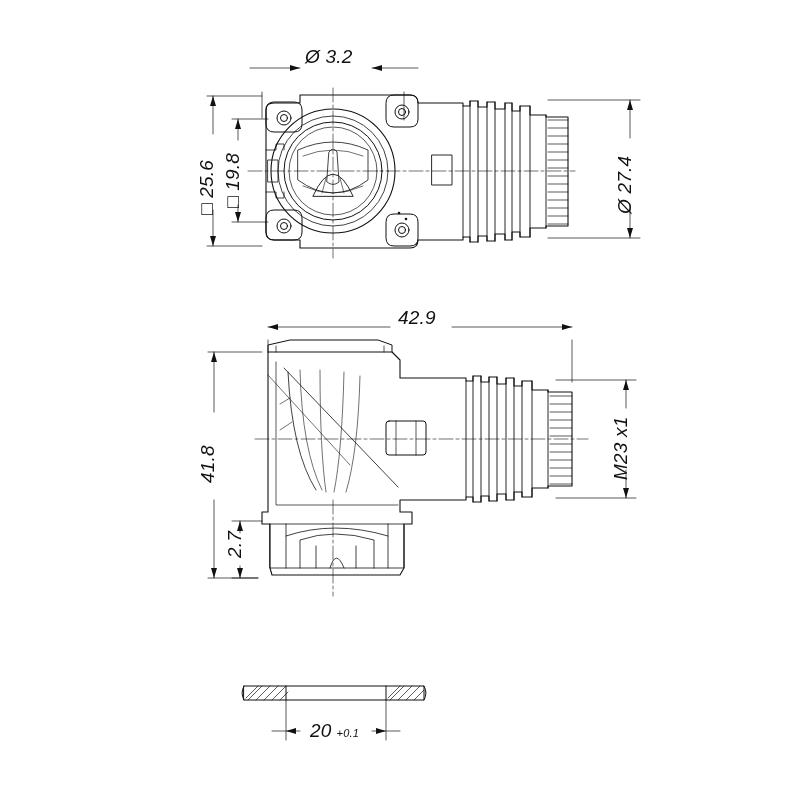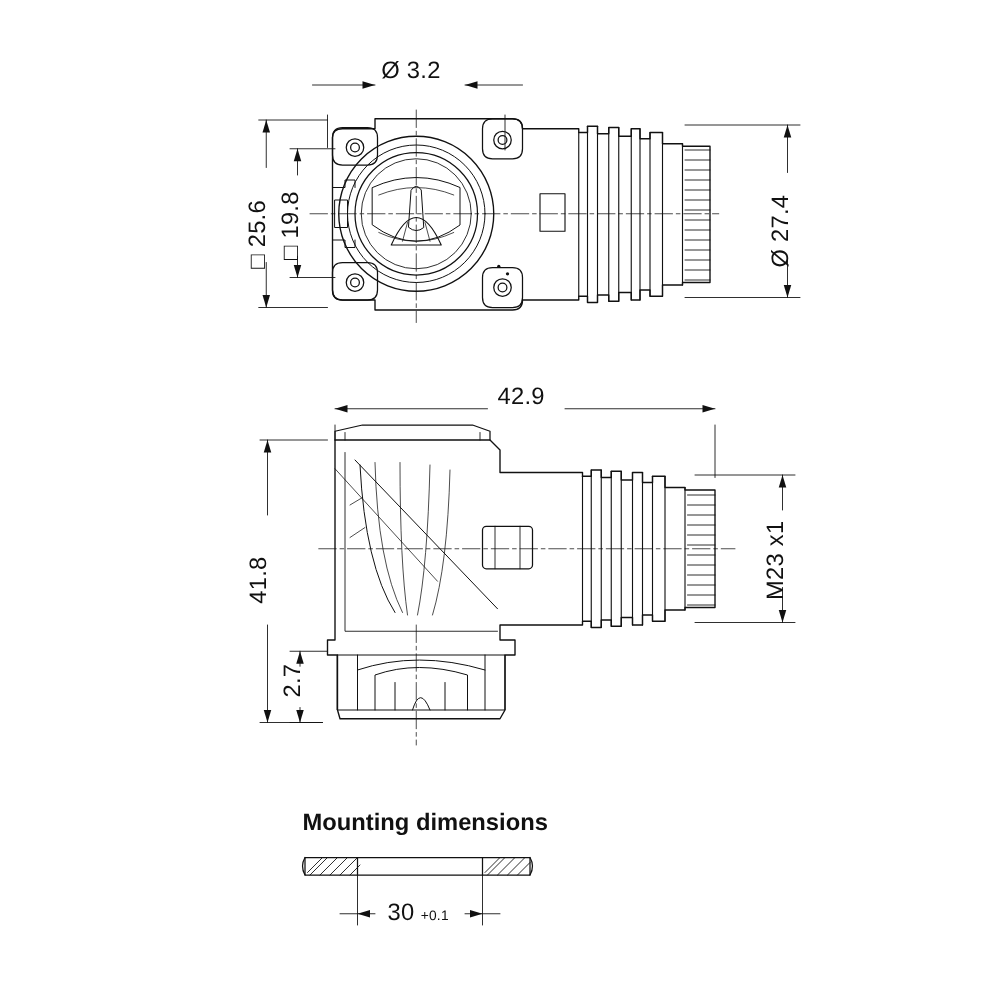--- a/index.html
+++ b/index.html
@@ -11,20 +11,21 @@
     width: 800px;
     height: 800px;
     font-family: "Liberation Sans", sans-serif;
     color: #111111;
     overflow: hidden;
   }
   #sheet {
     position: relative;
     width: 800px;
     height: 800px;
+    font-style: italic;
   }
   svg.drawing {
     position: absolute;
     left: 0;
     top: 0;
     width: 800px;
     height: 800px;
   }
   .dimtext {
     position: absolute;
@@ -348,19 +349,18 @@
   <div class="dimtext rot90" style="left:614px; top:214px;">Ø 27.4</div>
 
   <div class="dimtext" style="left:398px; top:307px;">42.9</div>
 
   <div class="dimtext rot90" style="left:197px; top:483px;">41.8</div>
 
   <div class="dimtext rot90" style="left:224px; top:558px;">2.7</div>
 
   <div class="dimtext rot90" style="left:610px; top:480px;">M23 x1</div>
 
-  <div class="title" style="left:242px; top:648px;">Mounting dimensions</div>
 
   <div class="dimtext" style="left:310px; top:720px;">
-    <span>30</span><span class="mix-unit" style="margin-left:5px;">+0.1</span>
+    <span>20</span><span class="mix-unit" style="margin-left:5px;">+0.1</span>
   </div>
 
 </div>
 
 </body></html>

